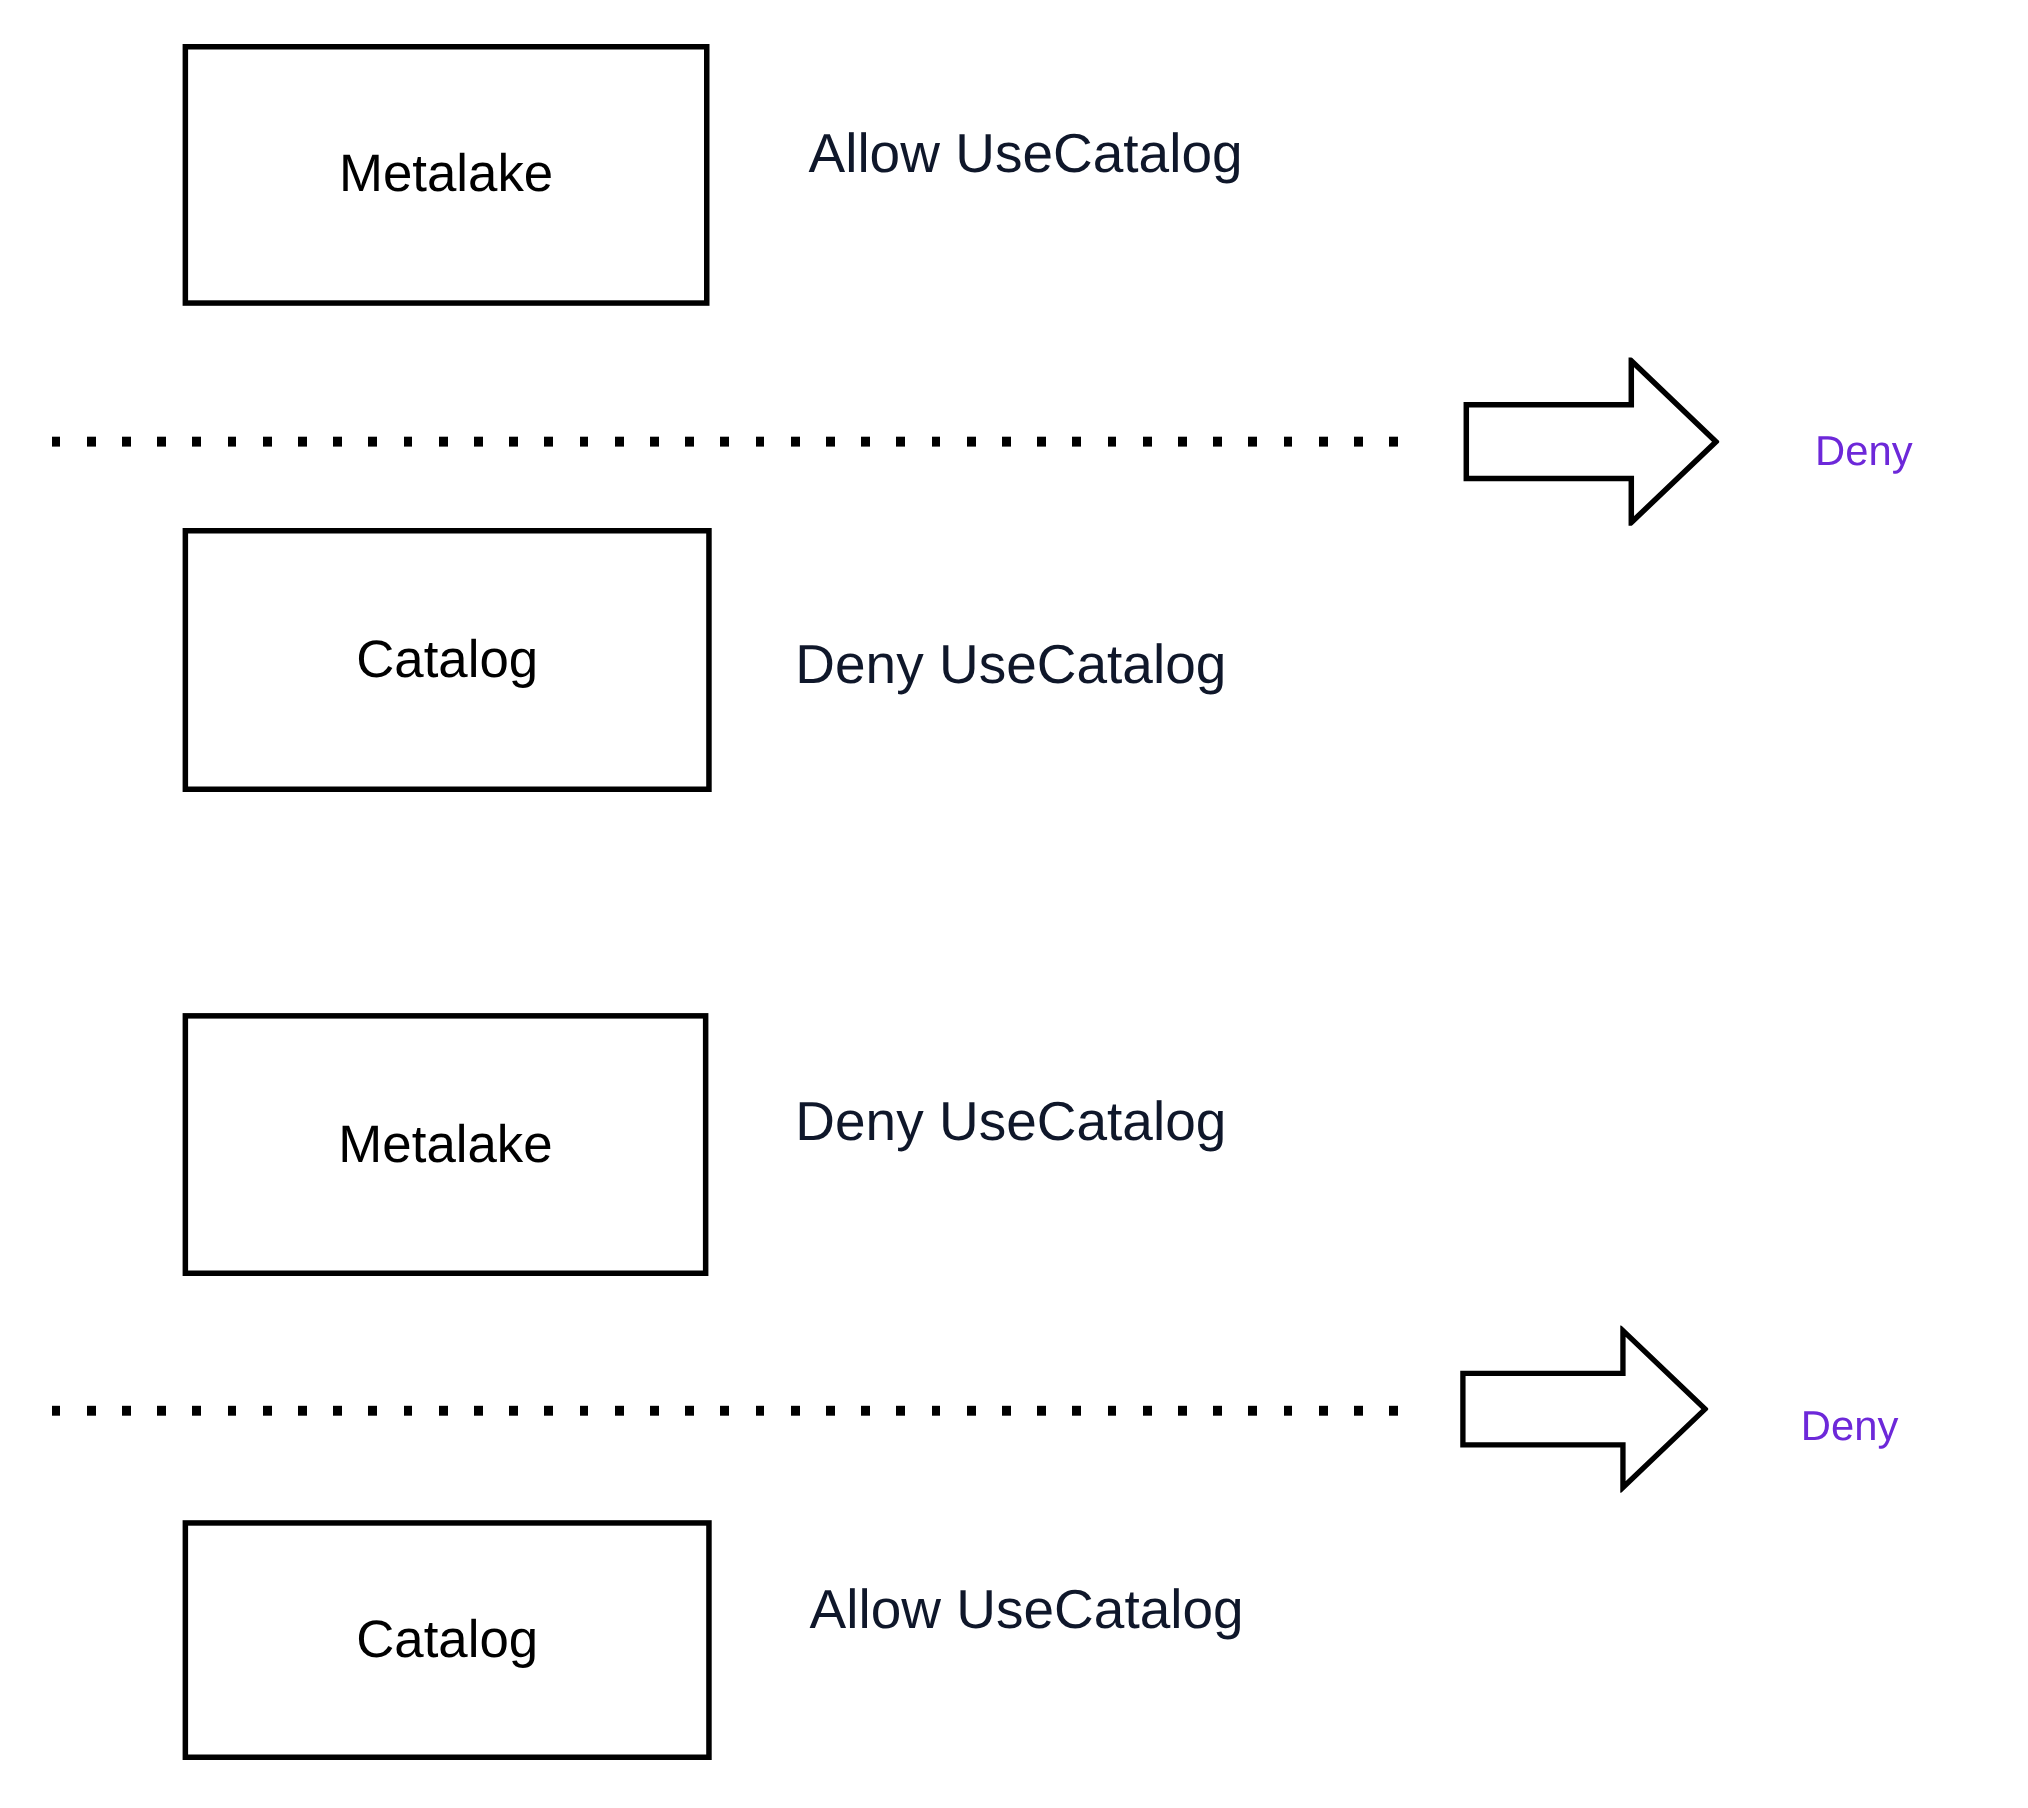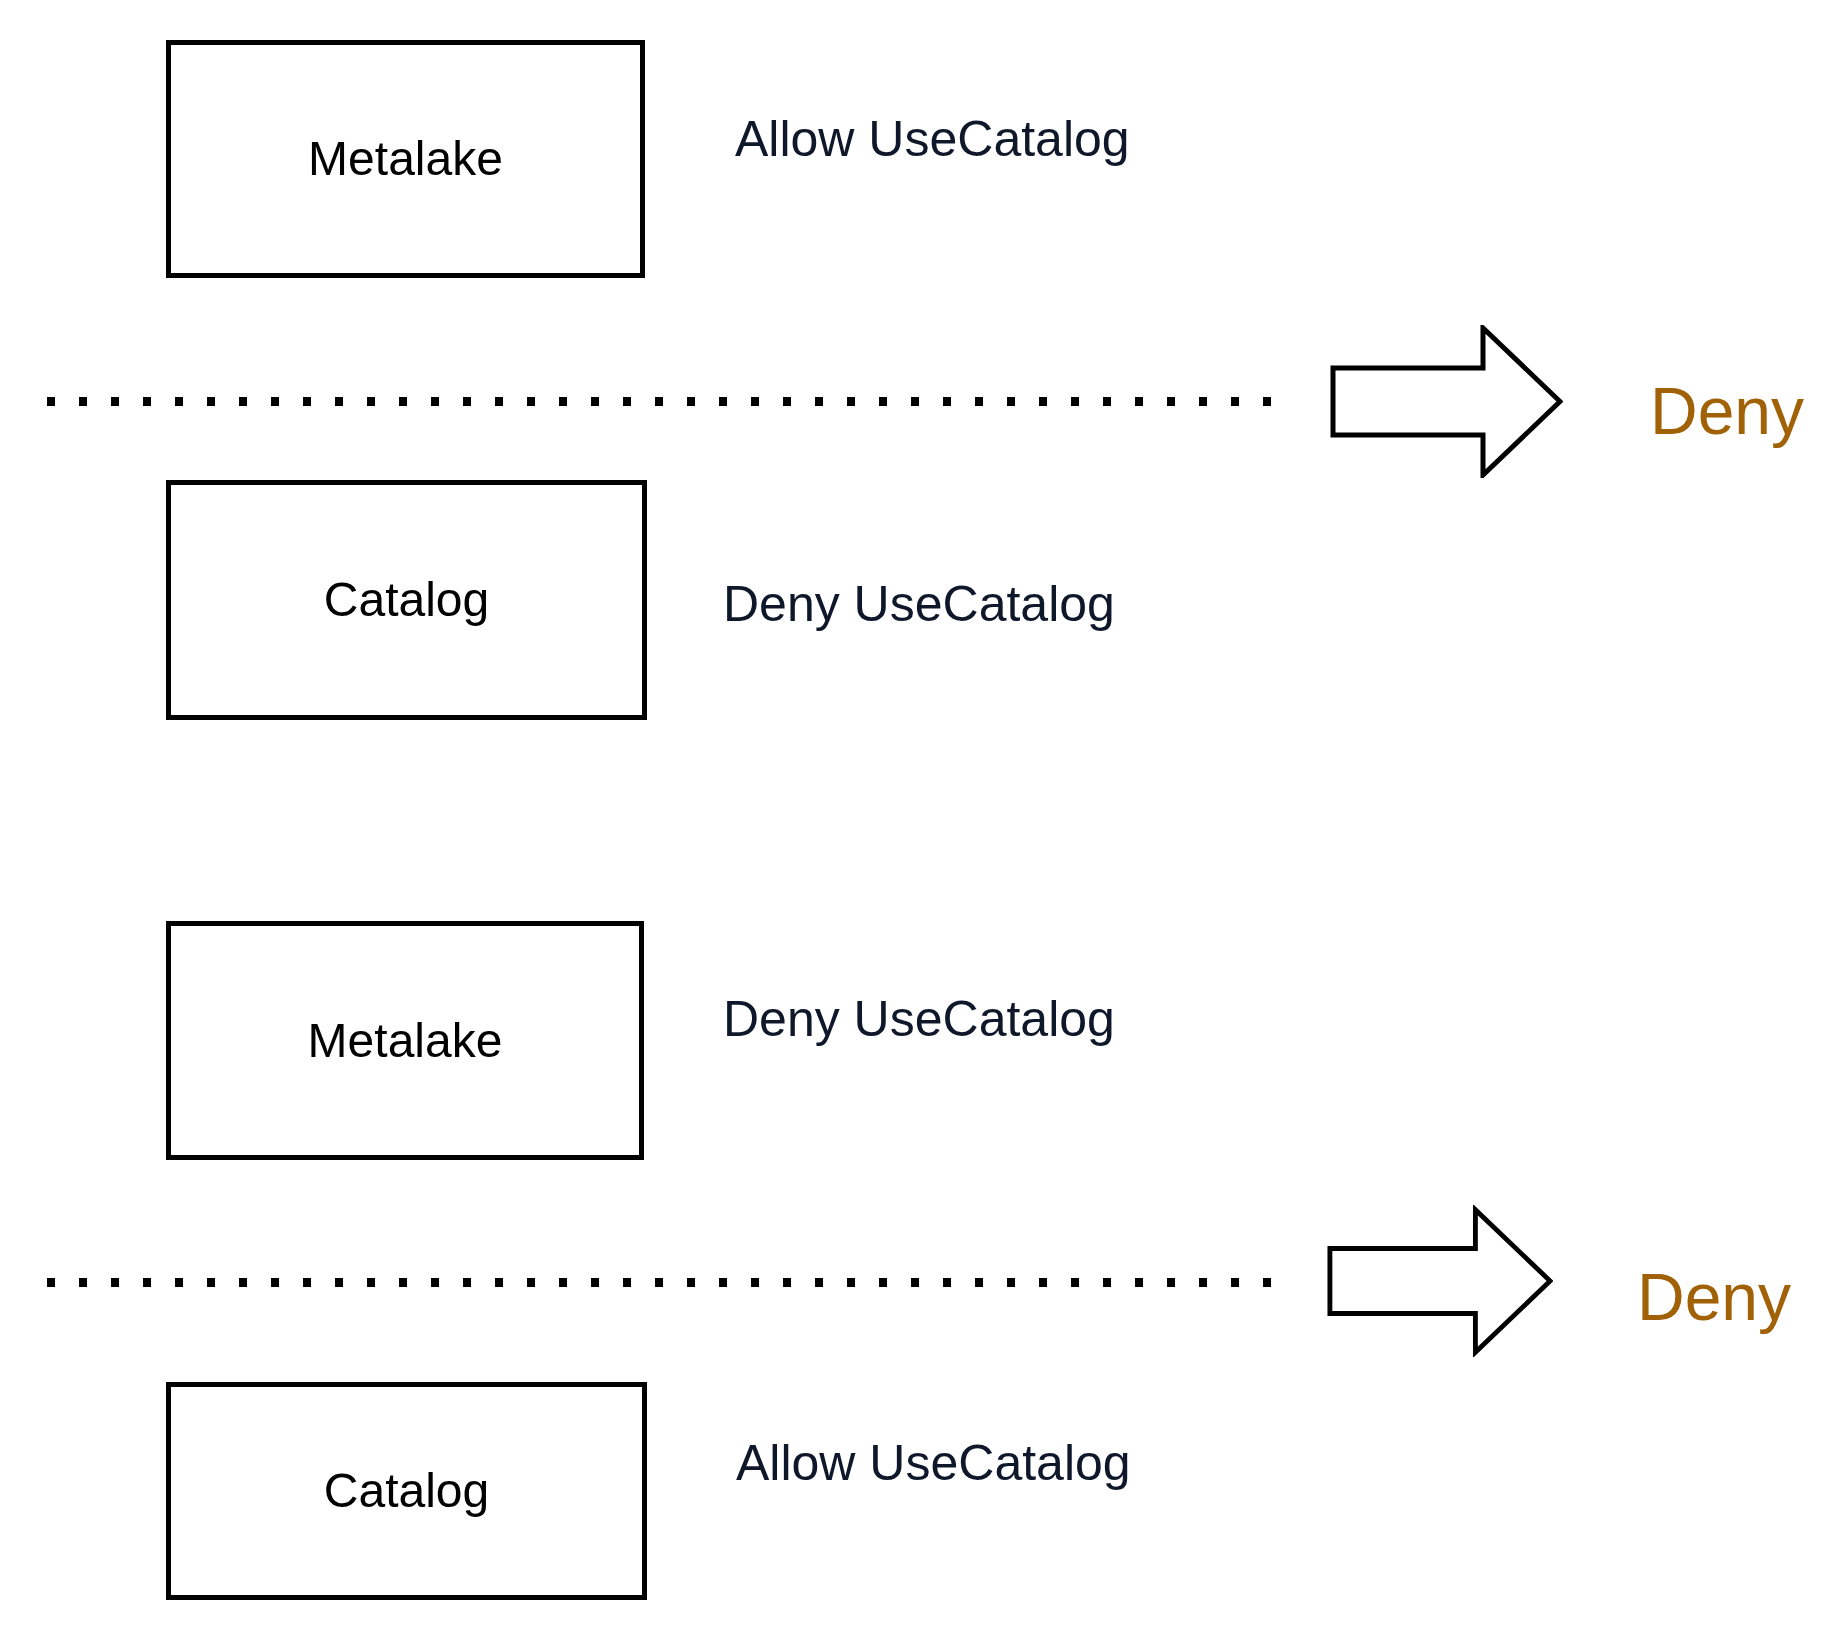--- a/index.html
+++ b/index.html
@@ -31,23 +31,23 @@
   }
   .side-label {
     position: absolute;
     font-size: 50px;
     line-height: 60px;
     color: #0f172a;
     white-space: nowrap;
   }
   .deny-label {
     position: absolute;
-    font-size: 66px;
+    font-size: 38px;
     line-height: 60px;
-    color: #a16207;
+    color: #6d28d9;
     white-space: nowrap;
   }
   .dotted-line {
     position: absolute;
     height: 9px;
     width: 1228px;
     left: 47px;
     background: repeating-linear-gradient(to right, #000000 0px, #000000 8px, transparent 8px, transparent 32px);
   }
   .block-arrow {

